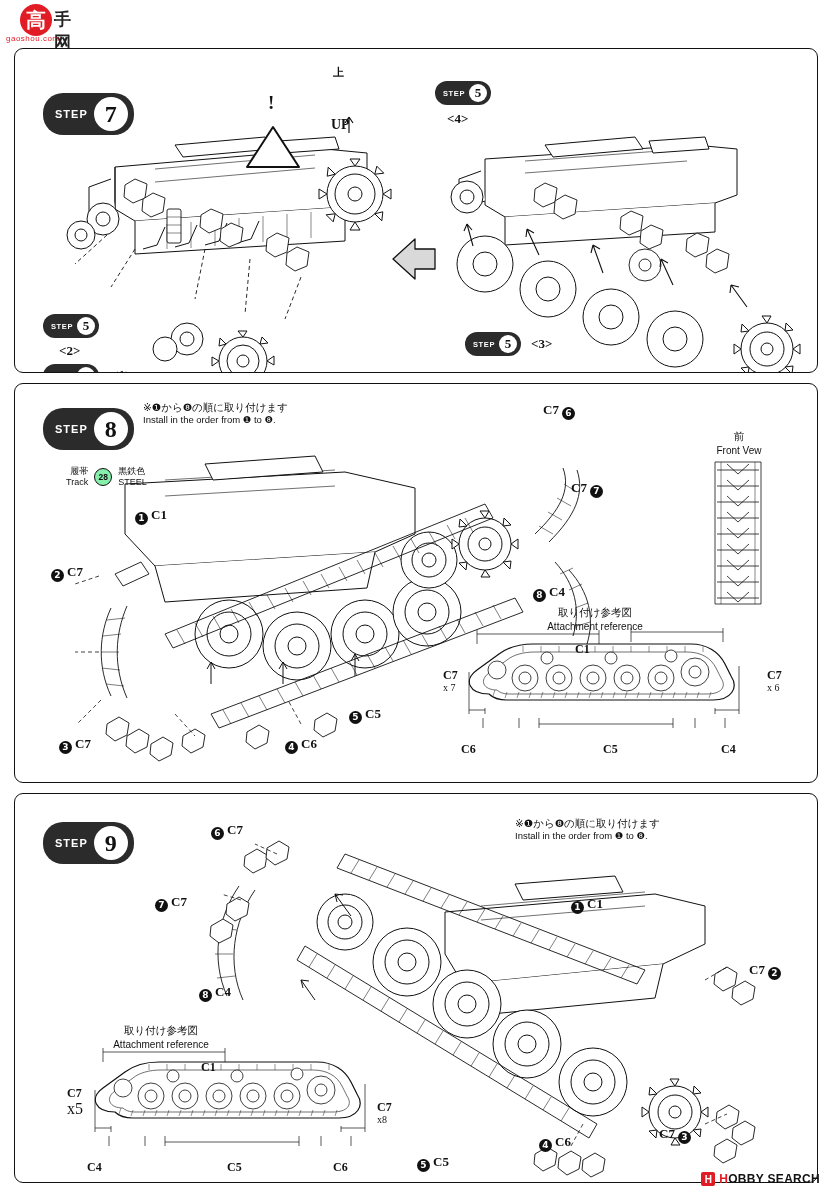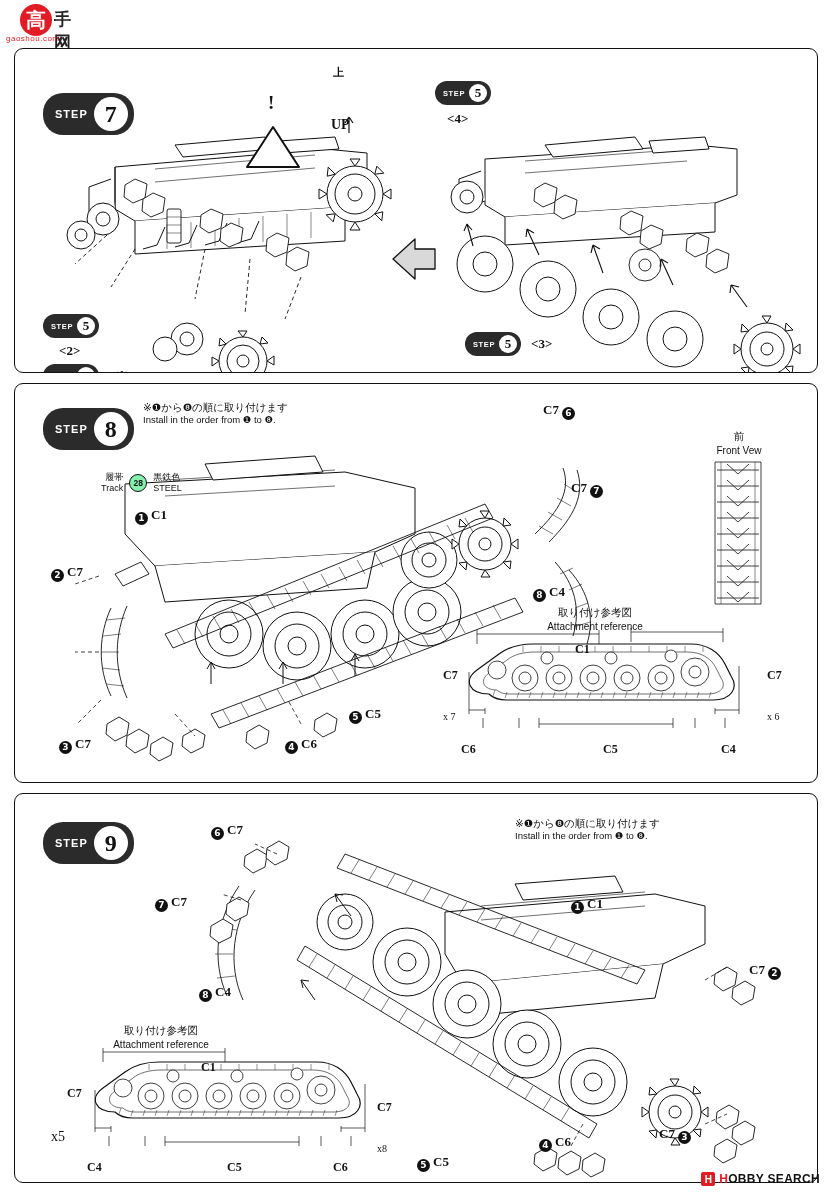--- a/index.html
+++ b/index.html
@@ -61,21 +61,21 @@
     width:18px;height:18px;display:flex;align-items:center;justify-content:center;
     font-size:13px;font-weight:bold;font-family:"Liberation Serif",serif;
   }
   .angle{
     position:absolute;font-size:13px;font-weight:bold;font-family:"Liberation Serif",serif;
   }
 
   
   .lab{position:absolute;font-size:13px;font-weight:bold;white-space:nowrap;
        font-family:"Liberation Serif", serif;}
-  .lab.small{font-size:10px;font-weight:normal;margin-top:29px;}
+  .lab.small{font-size:10px;font-weight:normal;}
   .jp{font-family:"DejaVu Sans", sans-serif;}
 
   .bullet{
     display:inline-flex;align-items:center;justify-content:center;
     width:13px;height:13px;border-radius:50%;background:#111;color:#fff;
     font-size:9px;font-weight:bold;vertical-align:-2px;margin-right:3px;
     font-family:"DejaVu Sans",sans-serif;
   }
 
   .note{
@@ -476,21 +476,21 @@
     <div class="step-badge" style="left:28px;top:24px;">
       <span class="lbl">STEP</span>
       <span class="num">8</span>
     </div>
 
     <div class="note" style="left:128px;top:16px;">
       <div class="l1 jp">※❶から❽の順に取り付けます</div>
       <div class="l2">Install in the order from ❶ to ❽.</div>
     </div>
 
-    <div class="paintbox" style="left:48px;top:88px;margin-left:35px;">
+    <div class="paintbox" style="left:48px;top:82px;">
       <table>
         <tbody>
             <tr>
           <td style="text-align:right">
             <div class="jp">履帯</div>
             <div>Track</div>
           </td>
           <td><span class="chip">28</span></td>
           <td>
             <div class="jp">黒鉄色</div>
@@ -718,21 +718,21 @@
     <div class="lab" style="left:402px;top:360px;">
       <span class="bullet">5</span><span>C5</span>
     </div>
 
     <div class="ref-title" style="left:56px;top:230px;width:180px;">
       <div class="j jp">取り付け参考図</div>
       <div>Attachment reference</div>
     </div>
     <div class="lab" style="left:186px;top:266px;font-size:12px;">C1</div>
     <div class="lab" style="left:52px;top:292px;font-size:12px;">C7</div>
-    <div class="lab small" style="left:36px;top:306px;font-size:14px;">x5</div>
+    <div class="lab small" style="left:52px;top:306px;font-size:16px;">x5</div>
     <div class="lab" style="left:362px;top:306px;font-size:12px;">C7</div>
     <div class="lab small" style="left:362px;top:320px;font-size:10px;">x8</div>
     <div class="lab" style="left:72px;top:366px;font-size:12px;">C4</div>
     <div class="lab" style="left:212px;top:366px;font-size:12px;">C5</div>
     <div class="lab" style="left:318px;top:366px;font-size:12px;">C6</div>
   </div>
 
 
   <div class="hobby">
     <div class="h-mark">H</div>

